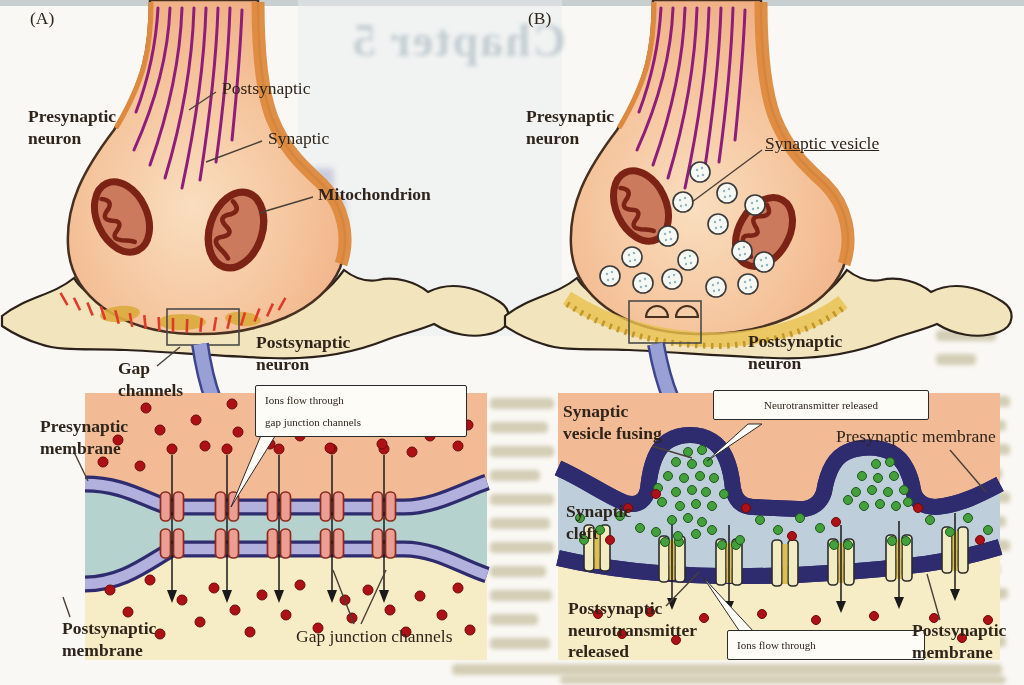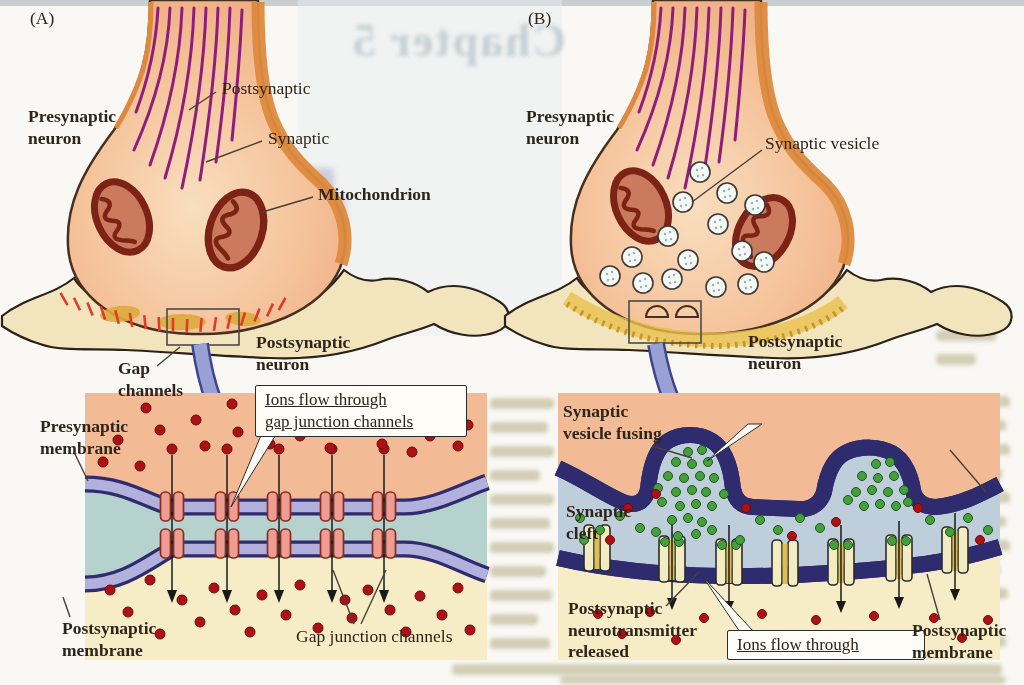--- a/index.html
+++ b/index.html
@@ -4,21 +4,21 @@
 <style>
   html,body{margin:0;padding:0;}
   #page{position:relative;width:1024px;height:685px;background:#faf8f4;overflow:hidden;
         font-family:"Liberation Serif","DejaVu Serif",serif;color:#2e241b;}
   #scan-top-strip{position:absolute;left:0;top:0;width:1024px;height:6px;background:#c9cfd1;}
   #page-tint{position:absolute;left:298px;top:0;width:264px;height:336px;background:#e8eef0;opacity:.5;}
   svg{position:absolute;left:0;top:0;}
   .label{position:absolute;font-size:17.5px;line-height:21.5px;white-space:nowrap;}
   .label span{display:block;font-weight:bold;}
   .callout{position:absolute;background:#fdfcf7;border:1.5px solid #2b2b2b;border-radius:2px;
-        padding:3px 9px;font-size:17px;line-height:22px;text-decoration:underline;}
+        padding:3px 9px;font-size:11px;line-height:22px;}
   .ghost{position:absolute;filter:blur(2px);pointer-events:none;}
   .ghost-bar{position:absolute;background:rgba(148,138,80,.38);border-radius:4px;filter:blur(2px);}
   .ghost-bar.blue{background:rgba(120,125,175,.32);filter:blur(3px);}
   #ghost-chapter{left:330px;top:14px;width:236px;font-size:46px;font-weight:bold;letter-spacing:2px;
         color:rgba(130,155,170,.42);transform:scaleX(-1);}
 </style>
 </head>
 <body>
 
 <div id="page">
@@ -548,29 +548,31 @@
     <span>Postsynaptic</span>
     <span>membrane</span>
   </div>
   <div class="label" style="left:296px;top:626px;">Gap junction channels</div>
 
   <div class="label" style="left:528px;top:8px;">(B)</div>
   <div class="label" style="left:526px;top:106px;">
     <span>Presynaptic</span>
     <span>neuron</span>
   </div>
-  <div class="label" style="left:765px;top:133px;">Synaptic vesicle</div>
+  <div class="label" style="left:765px;top:133px;text-decoration:underline;">Synaptic vesicle</div>
   <div class="label" style="left:748px;top:331px;">
     <span>Postsynaptic</span>
     <span>neuron</span>
   </div>
   <div class="label" style="left:563px;top:401px;">
     <span>Synaptic</span>
     <span>vesicle fusing</span>
   </div>
+  <div class="callout" style="left:713px;top:390px;width:196px;text-align:center;">Neurotransmitter released</div>
+  <div class="label" style="left:836px;top:426px;">Presynaptic membrane</div>
   <div class="label" style="left:566px;top:501px;">
     <span>Synaptic</span>
     <span>cleft</span>
   </div>
   <div class="label" style="left:568px;top:598px;">
     <span>Postsynaptic</span>
     <span>neurotransmitter</span>
     <span>released</span>
   </div>
   <div class="callout" style="left:727px;top:630px;width:178px;">

